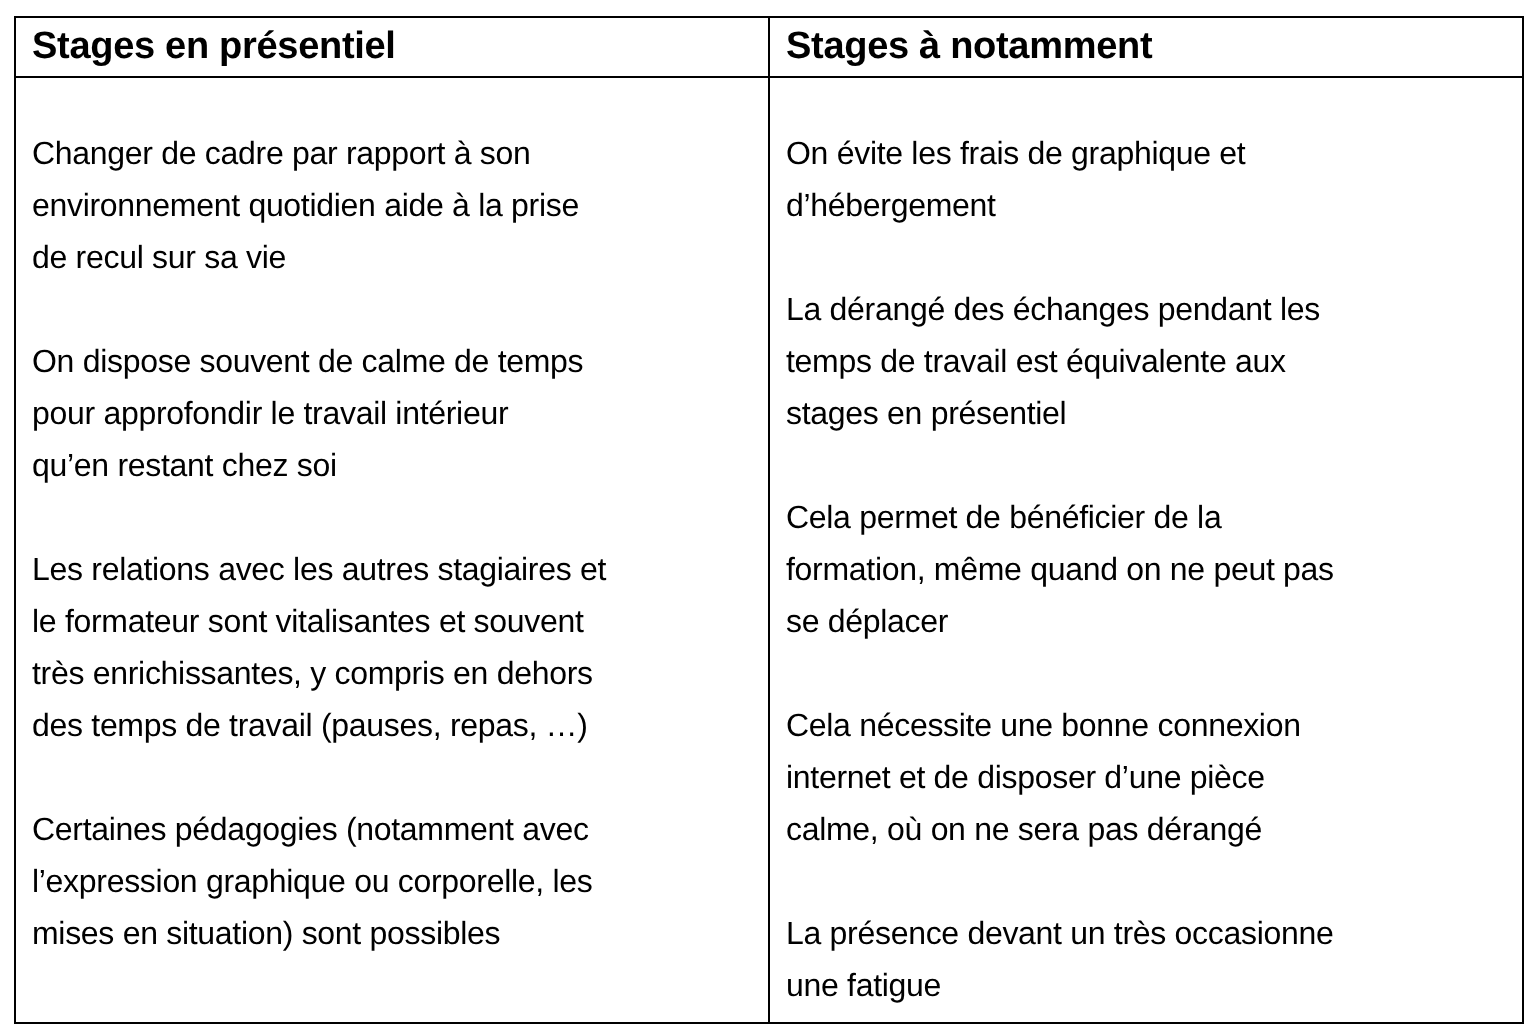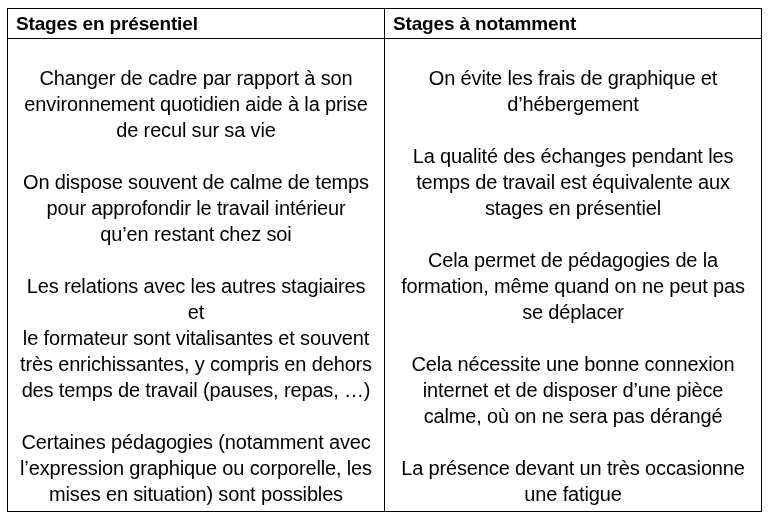--- a/index.html
+++ b/index.html
@@ -37,25 +37,24 @@
     font-weight: 700;
     padding: 1px 8px;
     letter-spacing: -0.15px;
   }
   td {
     padding: 0 8px 4px 8px;
     height: 468px;
   }
   td p {
     margin: 26px 0 0 0;
-    font-size: 20px;
+    font-size: 16px;
     line-height: 26px;
     white-space: pre-line;
     letter-spacing: -0.15px;
-    text-align: center;
   }
 </style>
 </head>
 <body>
 
 <div class="page">
   <table class="comparison">
     <thead>
       <tr>
         <th>Stages en présentiel</th>
@@ -75,24 +74,24 @@
 le formateur sont vitalisantes et souvent
 très enrichissantes, y compris en dehors
 des temps de travail (pauses, repas, …)</p>
           <p>Certaines pédagogies (notamment avec
 l’expression graphique ou corporelle, les
 mises en situation) sont possibles</p>
         </td>
         <td>
           <p>On évite les frais de graphique et
 d’hébergement</p>
-          <p>La qualité des échanges pendant les
+          <p>La dérangé des échanges pendant les
 temps de travail est équivalente aux
 stages en présentiel</p>
-          <p>Cela permet de pédagogies de la
+          <p>Cela permet de bénéficier de la
 formation, même quand on ne peut pas
 se déplacer</p>
           <p>Cela nécessite une bonne connexion
 internet et de disposer d’une pièce
 calme, où on ne sera pas dérangé</p>
           <p>La présence devant un très occasionne
 une fatigue</p>
         </td>
       </tr>
     </tbody>

